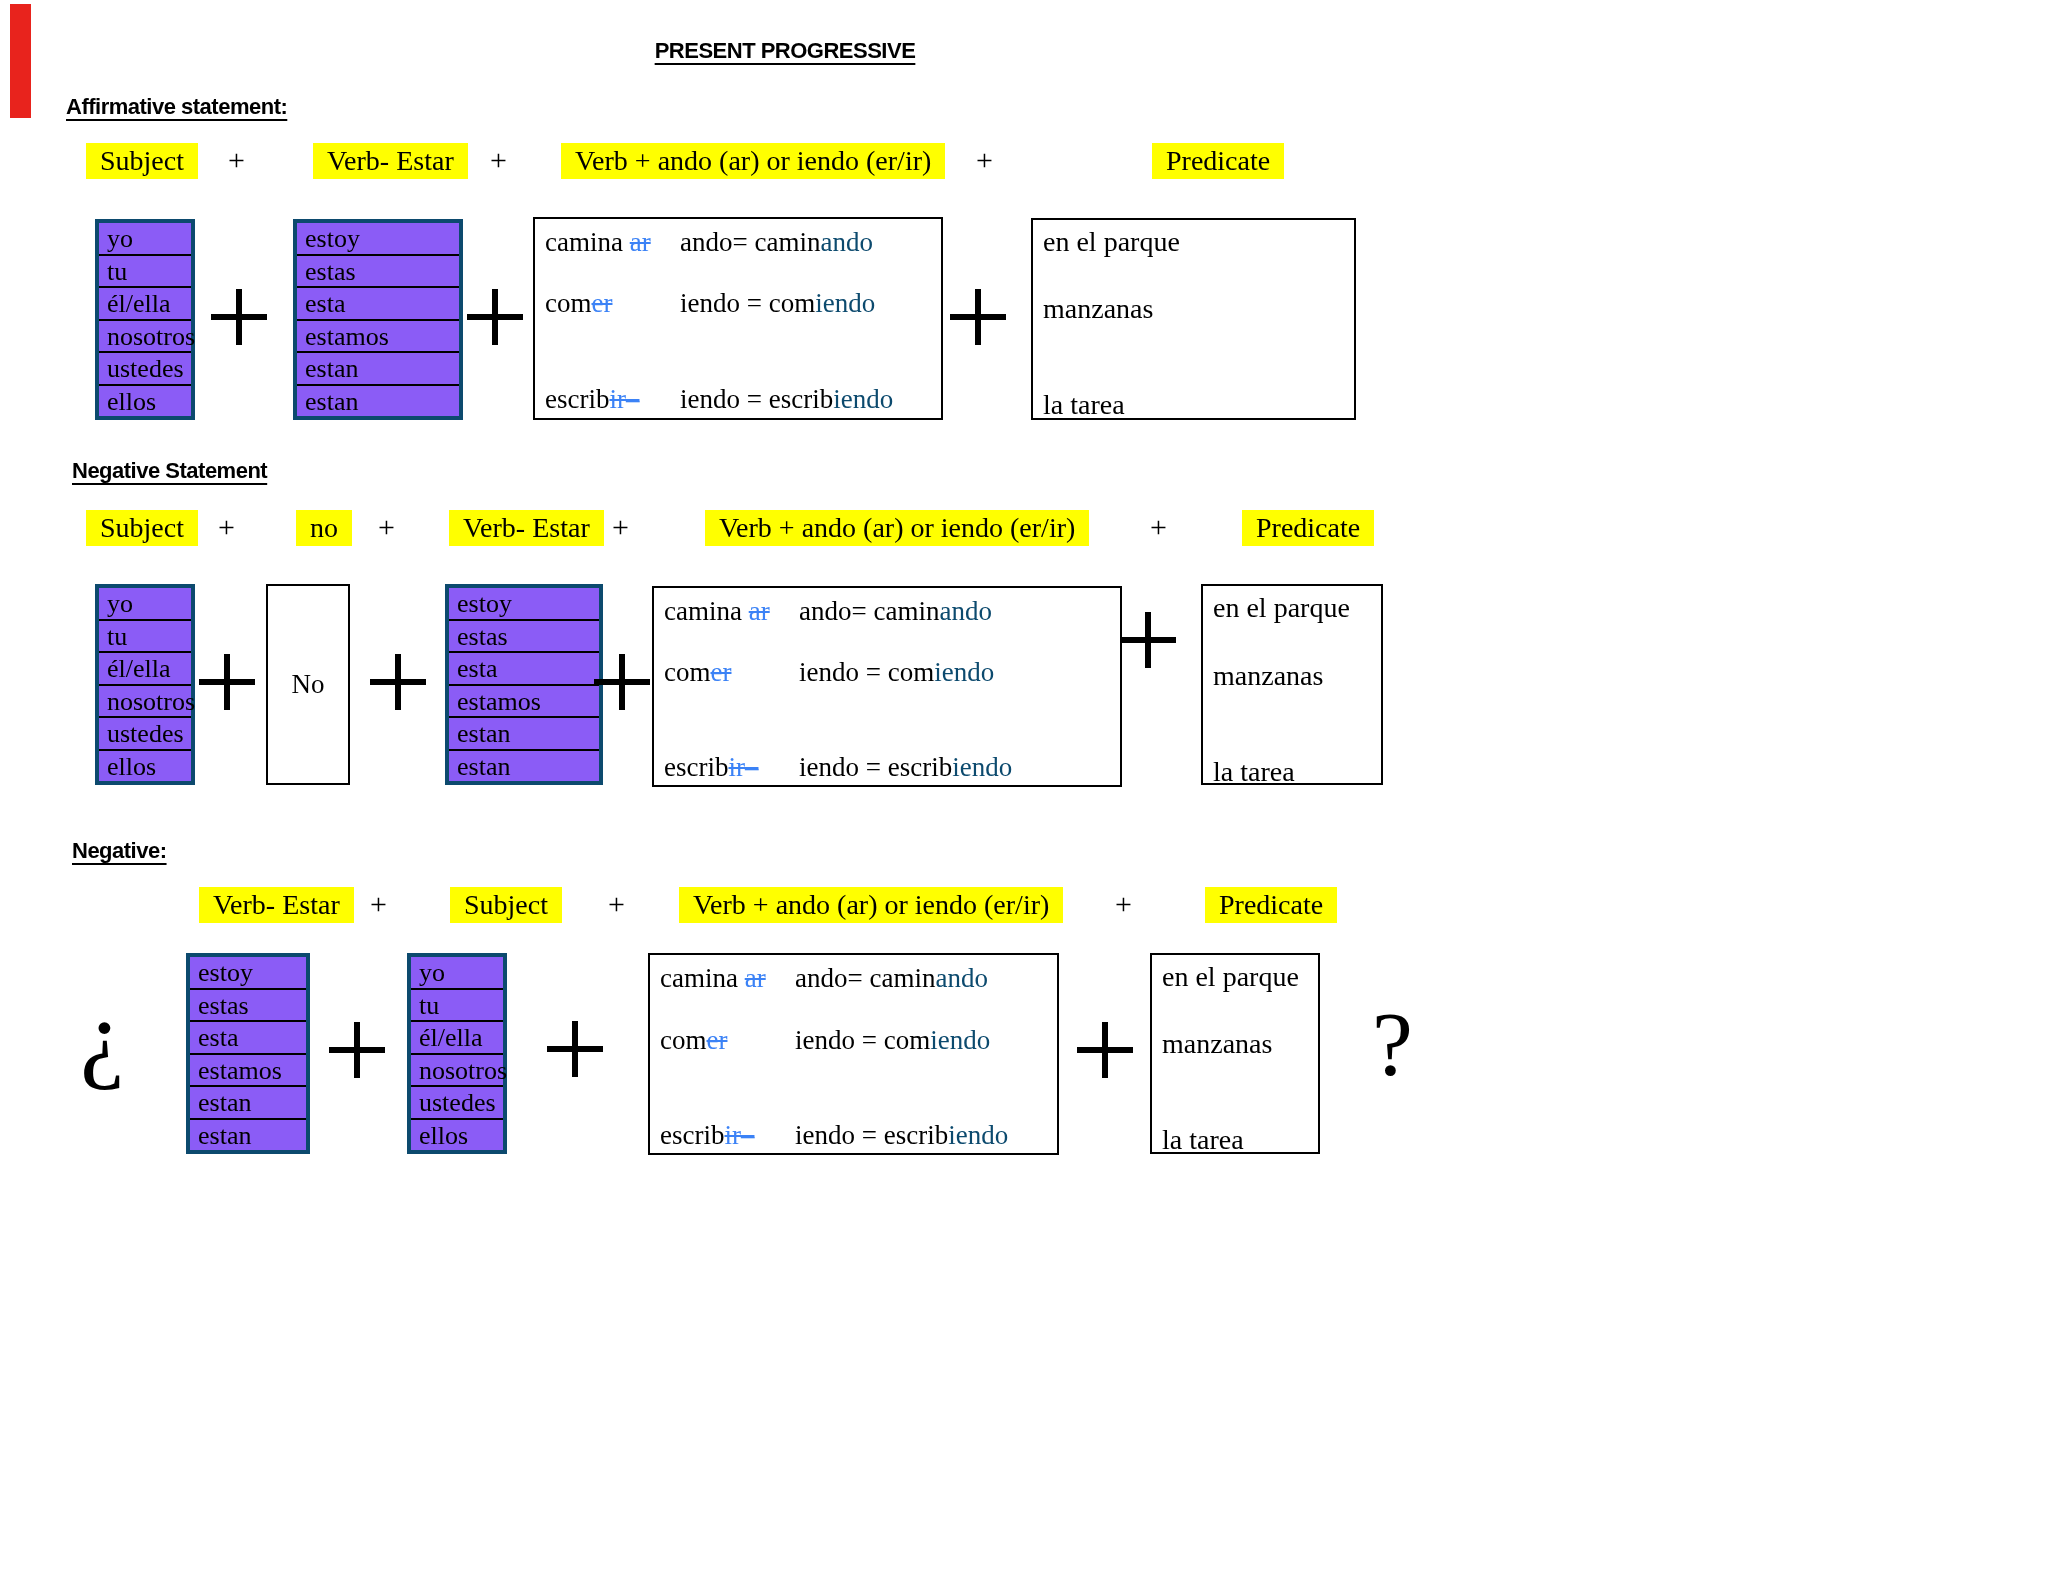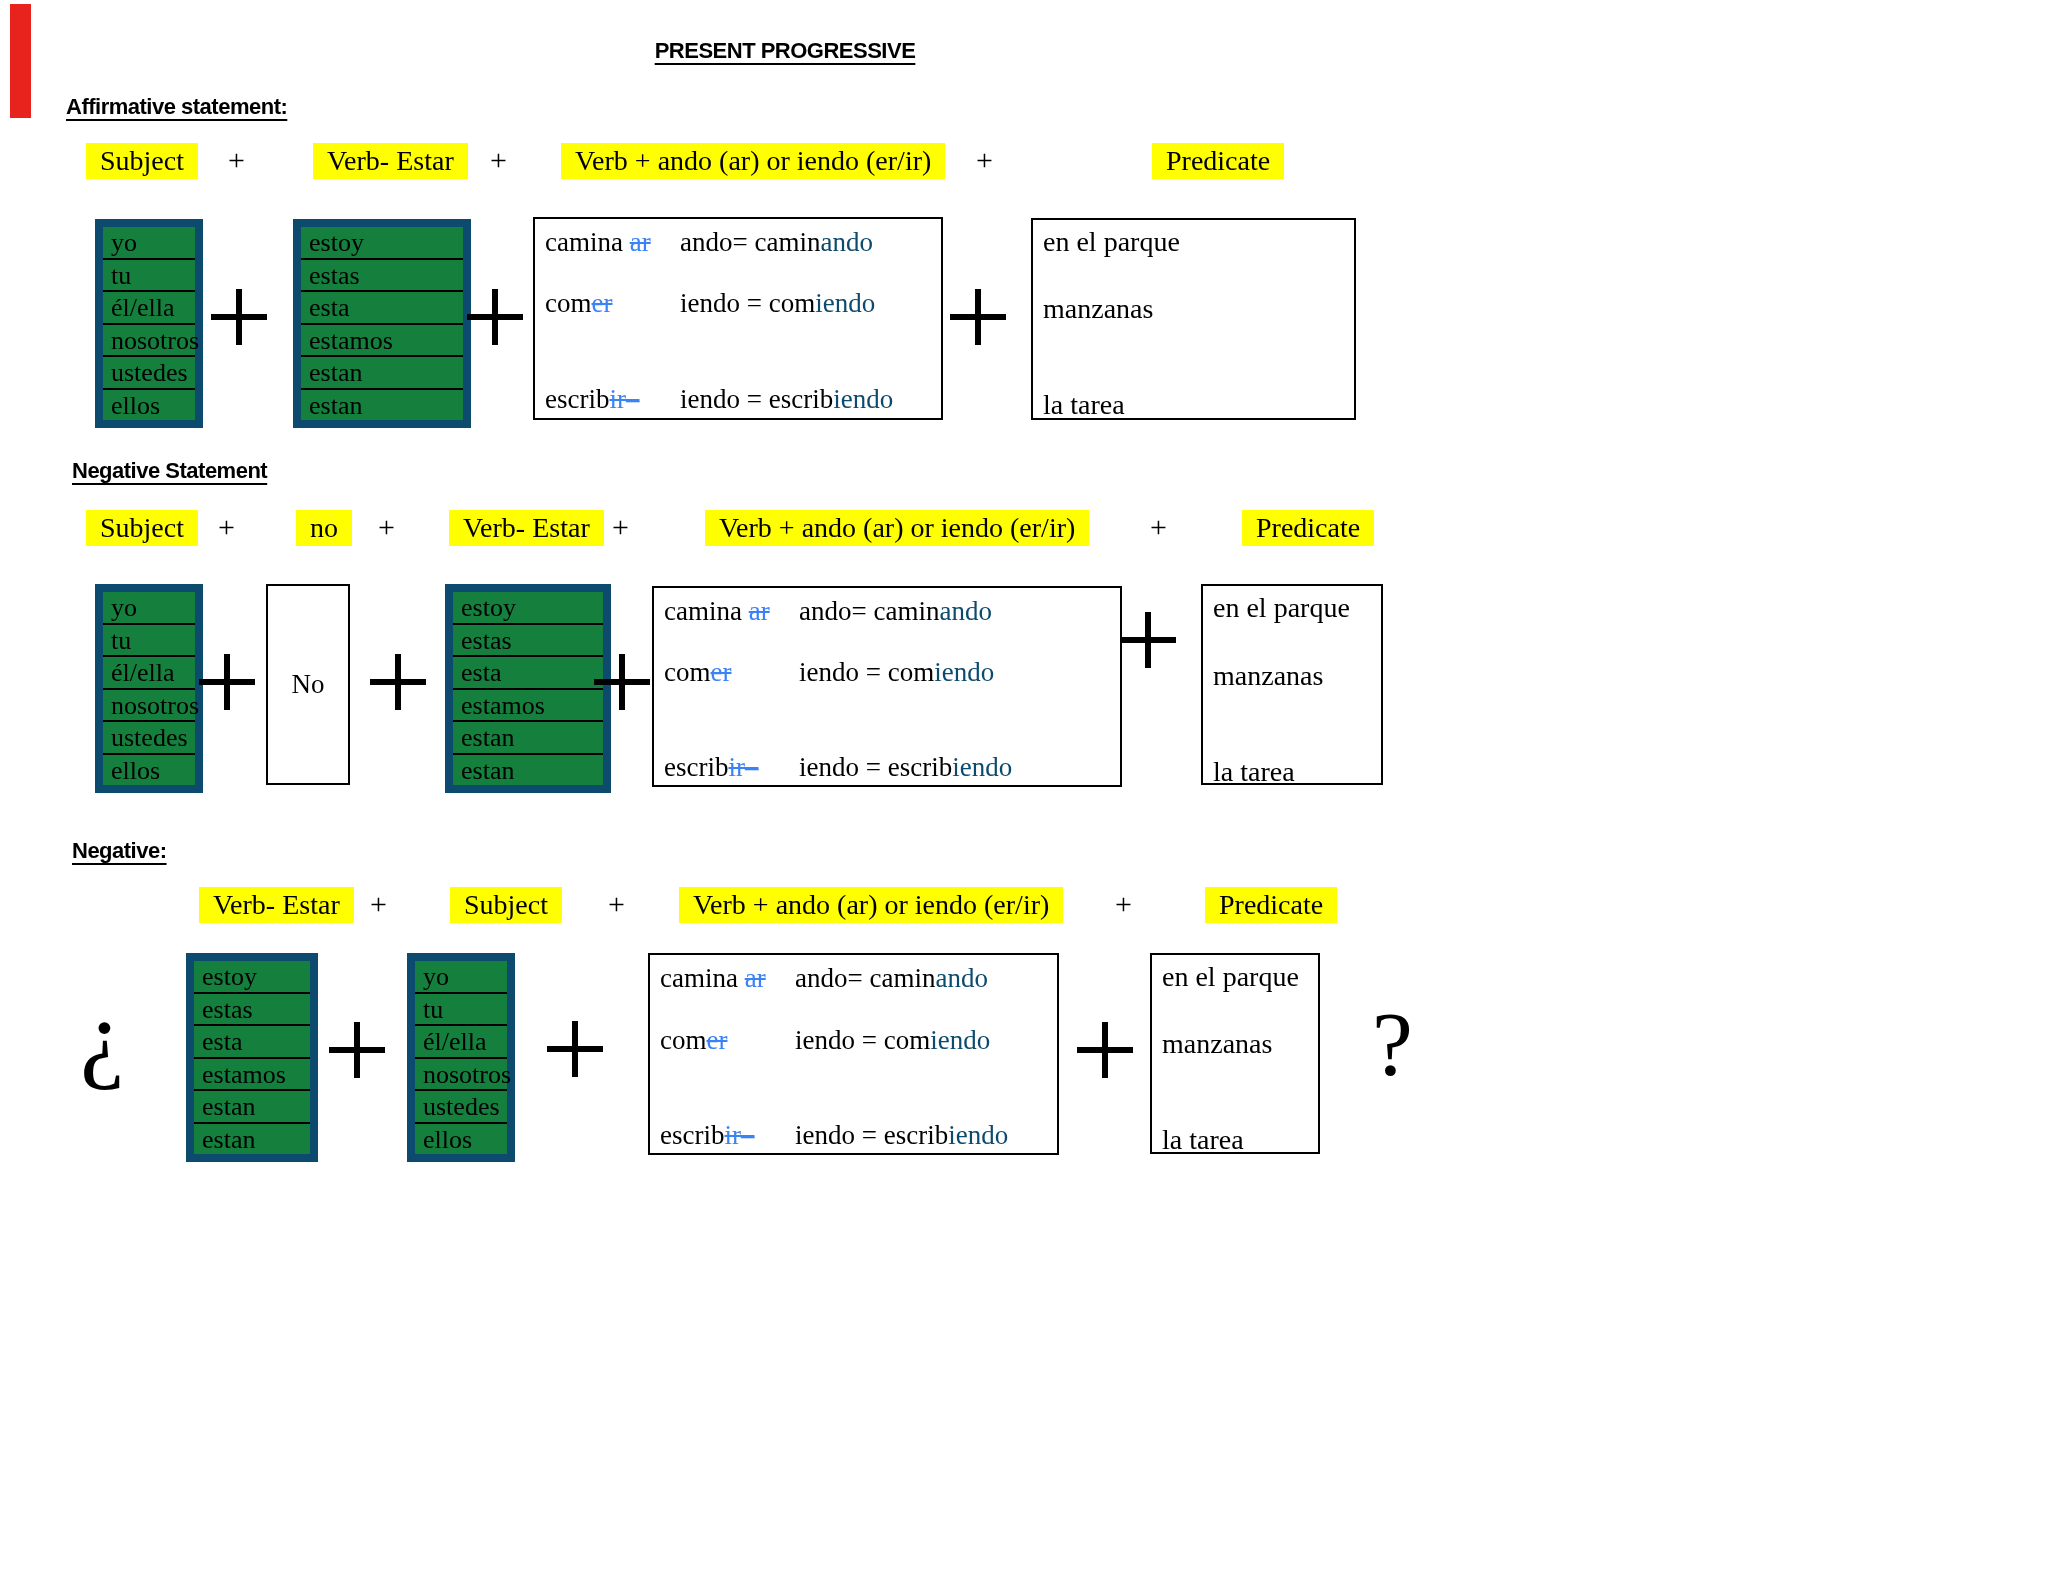--- a/index.html
+++ b/index.html
@@ -10,21 +10,21 @@
   .abs{position:absolute;}
   .heading{
     font-family:"Liberation Sans", sans-serif;font-weight:bold;font-size:22px;
     letter-spacing:-0.5px;text-decoration:underline;text-underline-offset:5px;
     text-decoration-thickness:2px;white-space:nowrap;
   }
   .title-wrap{left:535px;top:38px;width:500px;text-align:center;}
   .frow-item{font-size:28px;white-space:nowrap;line-height:34px;}
   .hl{background:#ffff00;padding:1px 14px;}
   .fplus{font-size:30px;}
-  .tbl{position:absolute;border:8px solid #0c4a6e;background:#15803d;font-family:Liberation Serif, serif;}
+  .tbl{position:absolute;border:4px solid #0c4a6e;background:#8b5cf6;font-family:Liberation Serif, serif;}
   .tbl .cell{
     height:30.5px;line-height:31px;padding-left:8px;font-size:26px;
     white-space:nowrap;overflow:visible;
   }
   .tbl .cell + .cell{border-top:2px solid #000;}
   .box{position:absolute;border:2px solid #000;background:#fff;}
   .vbline{position:absolute;white-space:nowrap;font-size:27px;}
   .lcol{display:inline-block;width:135px;}
   .red{color:#0c4a6e;}
   .strike{color:#3b82f6;text-decoration:line-through;text-decoration-thickness:2px;}

